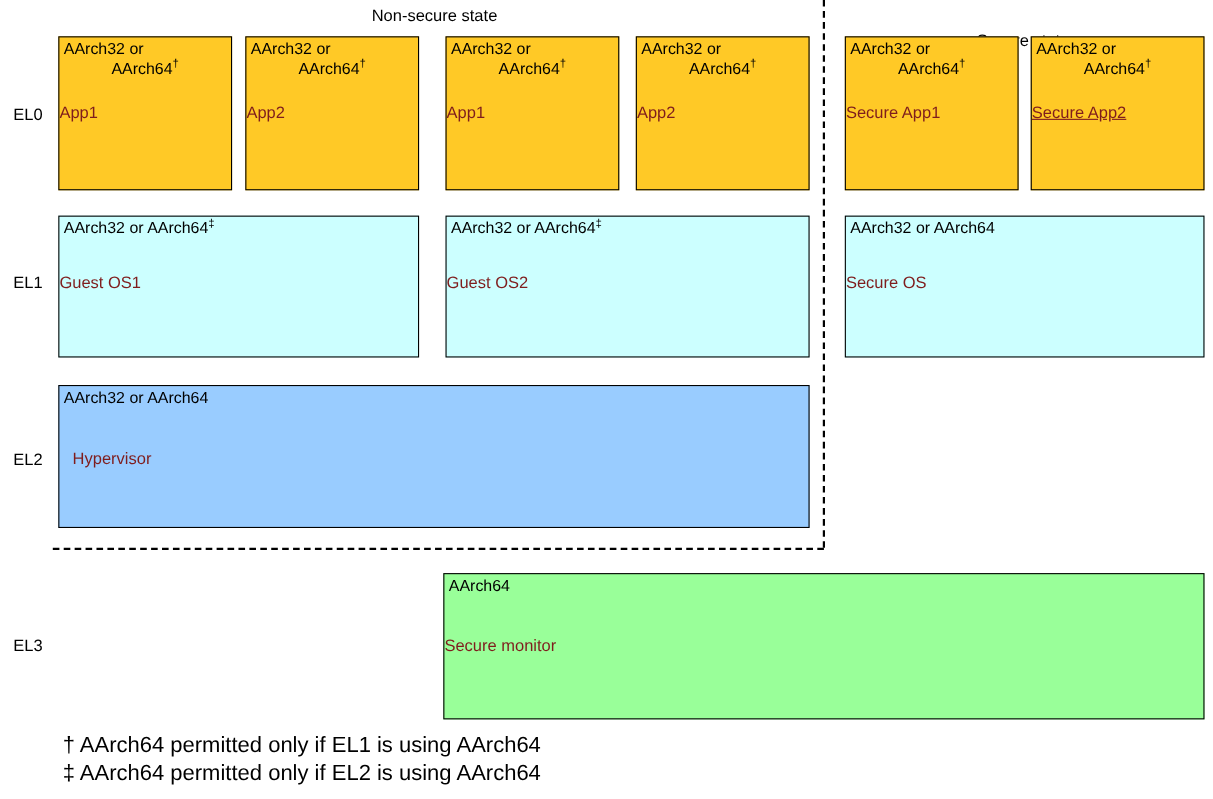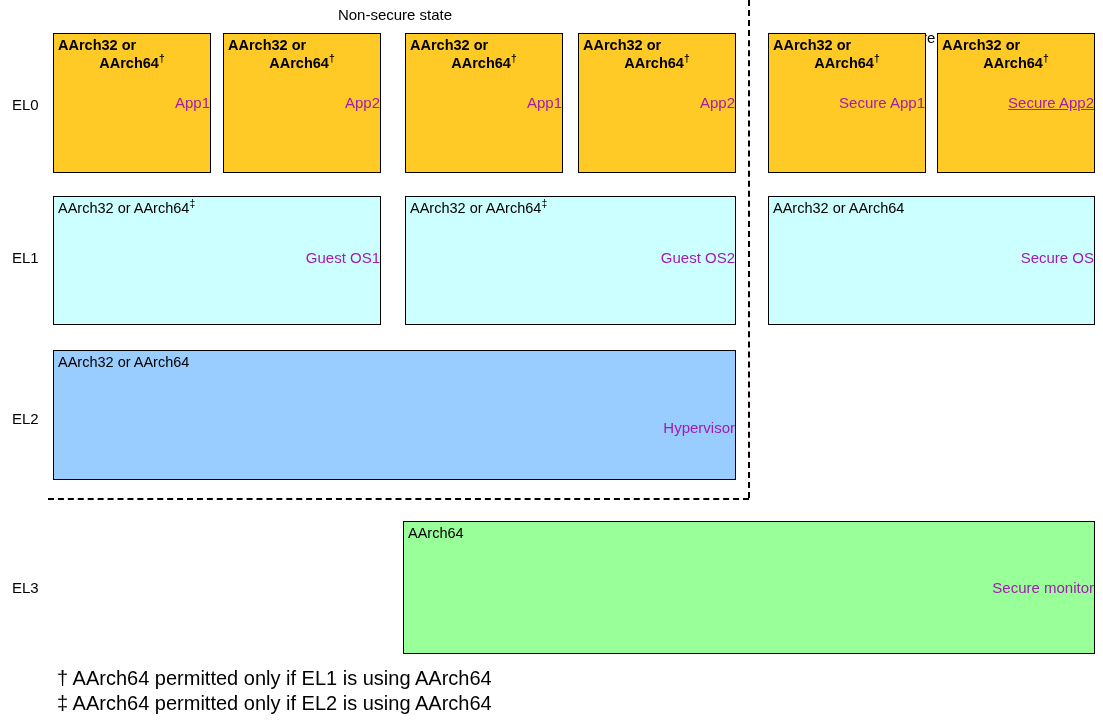--- a/index.html
+++ b/index.html
@@ -46,35 +46,34 @@
     top: 2px;
     right: 4px;
     font-size: 14.5px;
     line-height: 18px;
     text-align: left;
     white-space: pre-line;
     color: #000;
   }
   .box.app .arch-line {
     text-align: left;
-    font-weight: bold;
   }
   .box.app .arch-line .l2 {
     display: block;
     text-align: center;
   }
   .box .name-line {
     position: absolute;
     left: 0;
     right: 0;
     font-size: 15px;
     line-height: 18px;
-    text-align: right;
+    text-align: left;
     white-space: nowrap;
-    color: #a21caf;
+    color: #7f1d1d;
   }
   sup {
     font-size: 0.72em;
     vertical-align: super;
     line-height: 0;
   }
   .dash-v {
     position: absolute;
     border-left: 2px dashed #000000;
     width: 0;
@@ -148,21 +147,21 @@
     <div class="name-line" style="top:52px;">Guest OS2</div>
   </div>
 
   <div class="box" style="left:768px; top:196px; width:327px; height:129px; background:#CCFFFF;">
     <div class="arch-line"><span>AArch32 or AArch64</span><sup></sup></div>
     <div class="name-line" style="top:52px;">Secure OS</div>
   </div>
 
   <div class="box" style="left:53px; top:350px; width:683px; height:130px; background:#99CCFF;">
     <div class="arch-line"><span>AArch32 or AArch64</span><sup></sup></div>
-    <div class="name-line" style="top:68px;">Hypervisor</div>
+    <div class="name-line" style="top:58px;padding-left:12px;">Hypervisor</div>
   </div>
 
   <div class="box" style="left:403px; top:521px; width:692px; height:133px; background:#99FF99;">
     <div class="arch-line"><span>AArch64</span><sup></sup></div>
     <div class="name-line" style="top:57px;">Secure monitor</div>
   </div>
 
   <div class="footnote" style="left:57px; top:669px;">† AArch64 permitted only if EL1 is using AArch64</div>
   <div class="footnote" style="left:57px; top:694px;">‡ AArch64 permitted only if EL2 is using AArch64</div>
 

